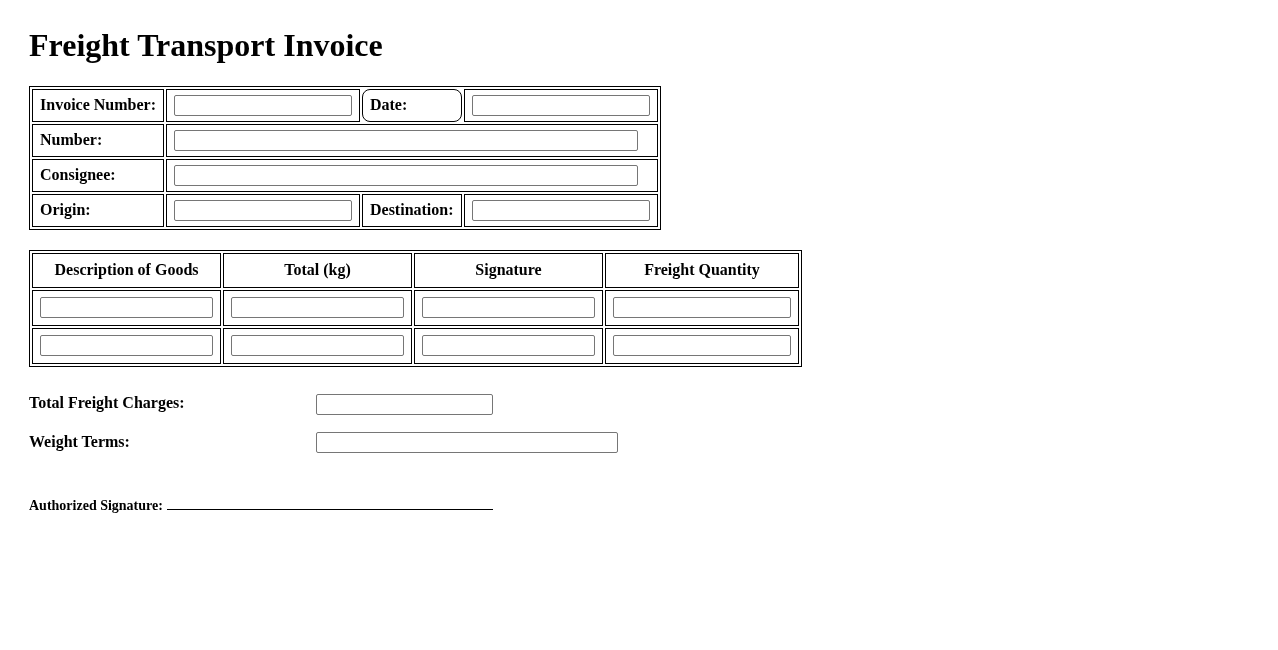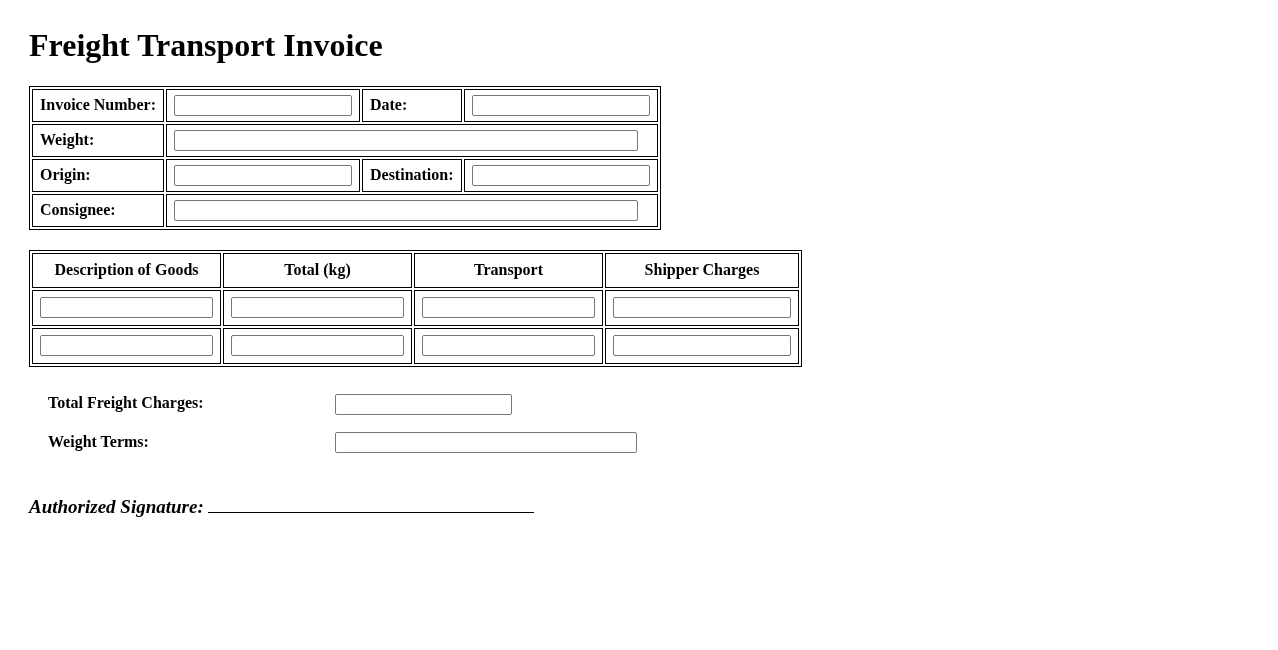--- a/index.html
+++ b/index.html
@@ -33,21 +33,21 @@
   table.form-table td, table.form-table th {
     border: 1px solid #000000;
     padding: 5px 7px;
     font-size: 16px;
     vertical-align: middle;
   }
   .info-table td { height: 29px; }
   .label-cell { font-weight: bold; white-space: nowrap; }
   .c-label   { width: 127px; }
   .c-input   { width: 190px; }
-  .c-label2  { width: 96px; }
+  .c-label2  { width: 96px; border-radius: 8px; }
   .c-input2  { width: 190px; }
   
   input[type="text"] {
     height: 21px;
     border: 1px solid #767676;
     border-radius: 2px;
     background: #ffffff;
     padding: 1px 2px;
     font-size: 13px;
     font-family: "Liberation Sans", sans-serif;
@@ -61,31 +61,31 @@
   
   .goods-table { margin-top: 20px; }
   .goods-table th {
     font-weight: bold;
     text-align: center;
     height: 35px;
     width: 189px;
   }
   .goods-table td { height: 36px; }
   
-  .charges-section { margin-top: 25px; margin-left: 19px; }
+  .charges-section { margin-top: 25px; margin-left: 0; }
   .charge-row { margin: 0; line-height: 22px; }
   .charge-row + .charge-row { margin-top: 16px; }
   .charge-label {
     display: inline-block;
     width: 287px;
     font-weight: bold;
     font-size: 16px;
   }
   
-  .signature-row { margin: 43px 0 8px 0; font-size: 19px; font-style: italic; }
+  .signature-row { margin: 43px 0 8px 0; font-size: 14px; }
   .signature-label { font-weight: bold; }
   .signature-line {
     display: inline-block;
     width: 326px;
     height: 14px;
     border-bottom: 1px solid #000000;
     margin-left: 4px;
     vertical-align: baseline;
   }
 </style>
@@ -102,51 +102,51 @@
       <td class="label-cell c-label">Invoice Number:</td>
       <td class="c-input">
         <input type="text" class="w-std" value="" style="">
       </td>
       <td class="label-cell c-label2">Date:</td>
       <td class="c-input2">
         <input type="text" class="w-std" value="" style="">
       </td>
     </tr>
     <tr>
-      <td class="label-cell">Weight:</td>
+      <td class="label-cell">Number:</td>
+      <td colspan="3">
+        <input type="text" class="w-wide" value="" style="">
+      </td>
+    </tr>
+    <tr>
+      <td class="label-cell">Consignee:</td>
       <td colspan="3">
         <input type="text" class="w-wide" value="" style="">
       </td>
     </tr>
     <tr>
       <td class="label-cell">Origin:</td>
       <td>
         <input type="text" class="w-std" value="" style="">
       </td>
       <td class="label-cell">Destination:</td>
       <td>
         <input type="text" class="w-std" value="" style="">
       </td>
     </tr>
-    <tr>
-      <td class="label-cell">Consignee:</td>
-      <td colspan="3">
-        <input type="text" class="w-wide" value="" style="">
-      </td>
-    </tr>
   </tbody>
     </table>
 
   <table class="form-table goods-table">
     <tbody>
         <tr>
       <th>Description of Goods</th>
       <th>Total (kg)</th>
-      <th>Transport</th>
-      <th>Shipper Charges</th>
+      <th>Signature</th>
+      <th>Freight Quantity</th>
     </tr>
     <tr>
       <td>
         <input type="text" class="w-cell" value="" style="">
       </td>
       <td>
         <input type="text" class="w-cell" value="" style="">
       </td>
       <td>
         <input type="text" class="w-cell" value="" style="">

